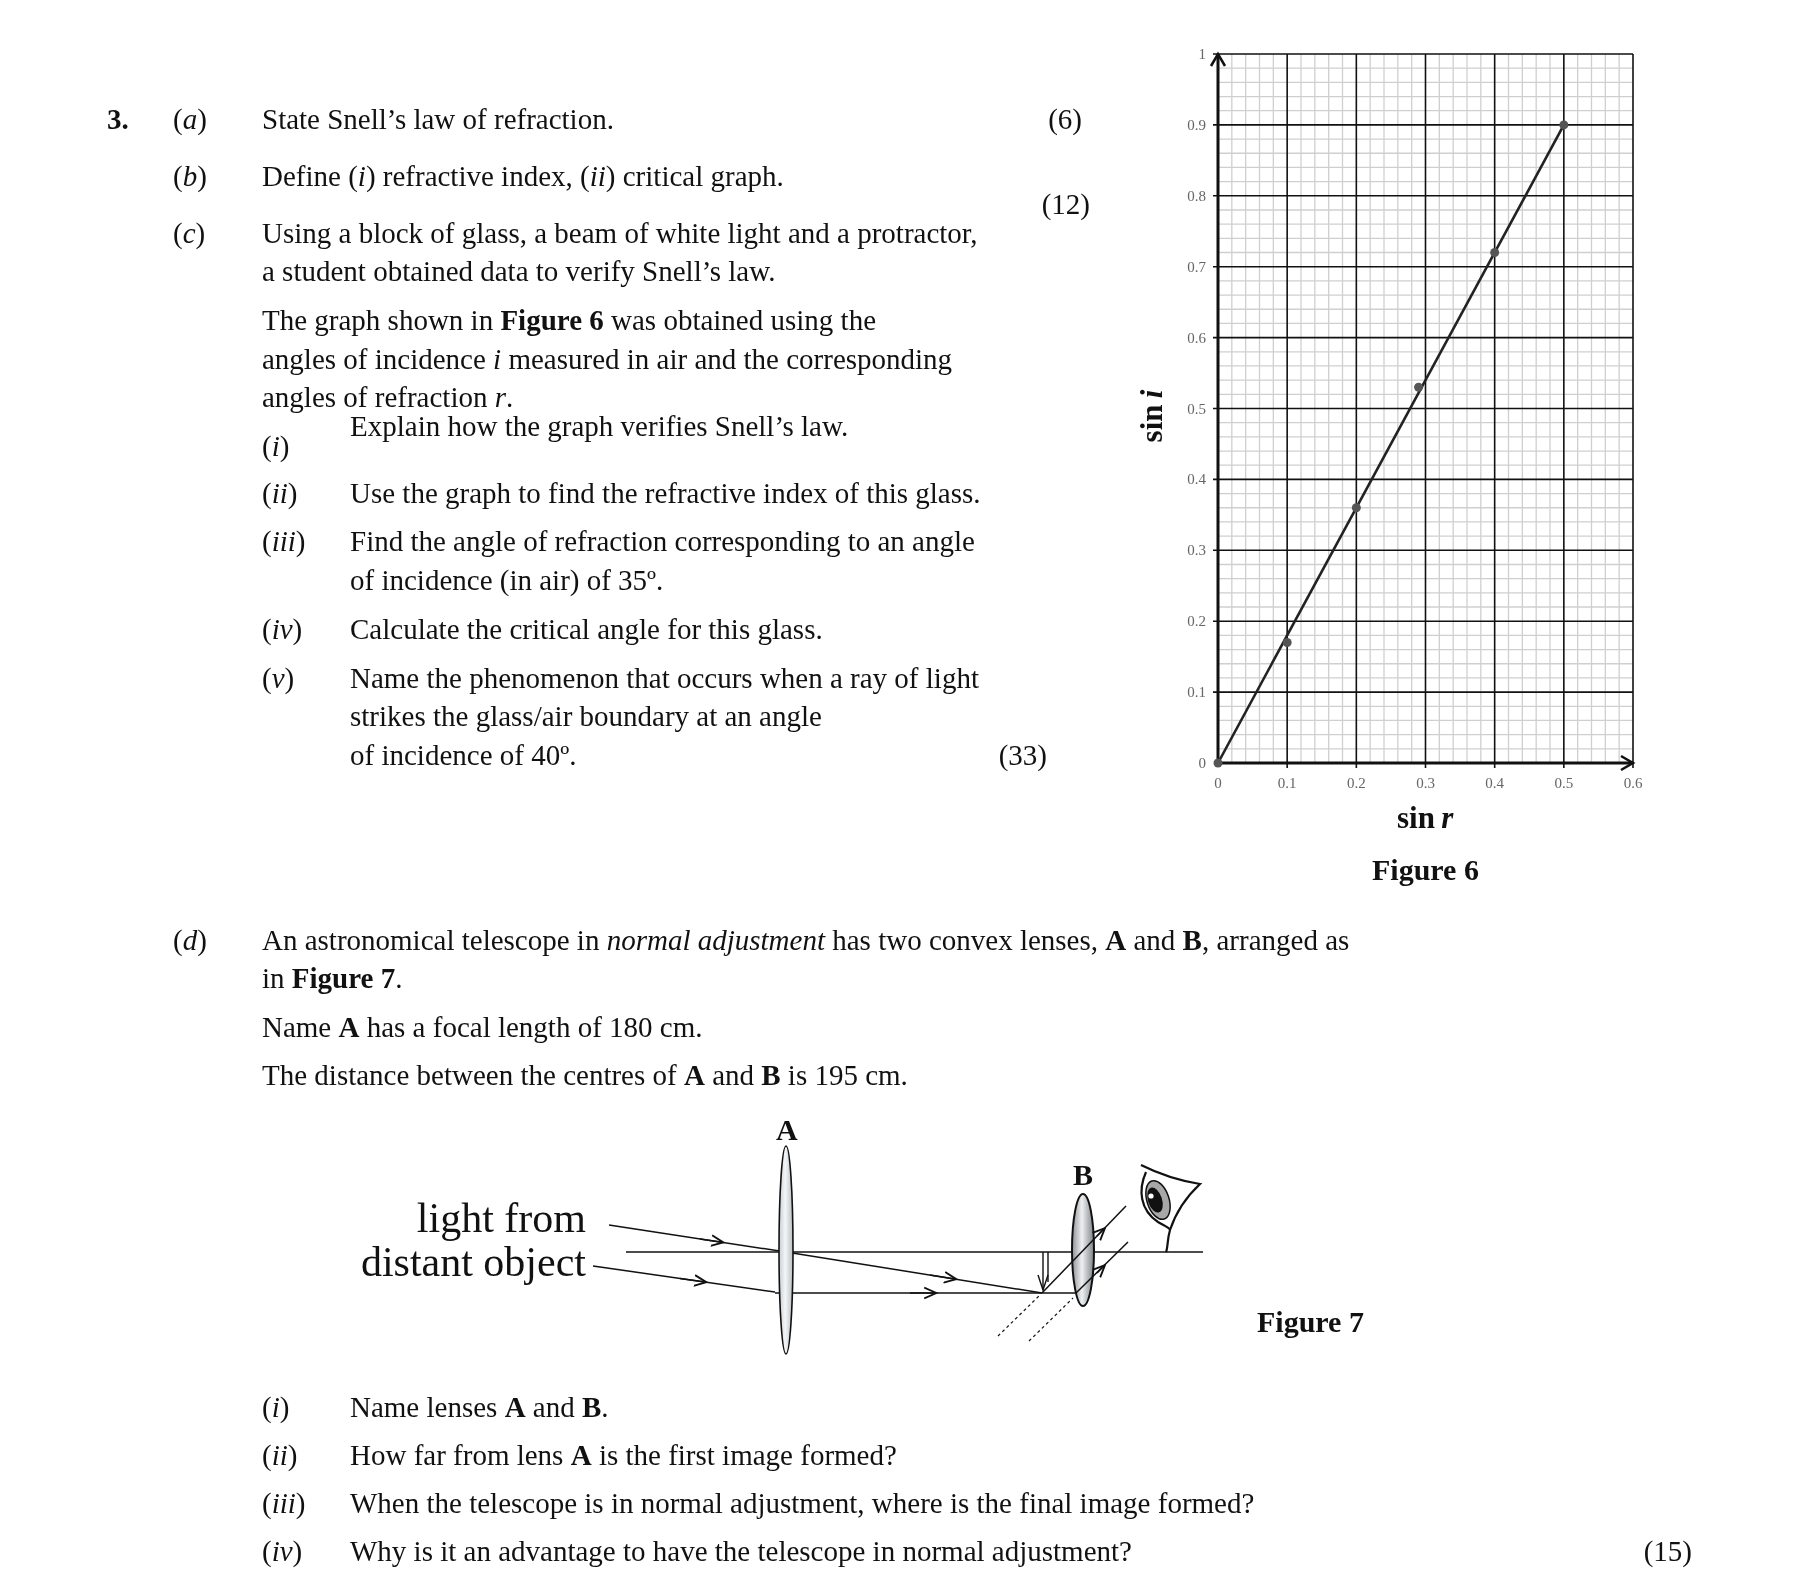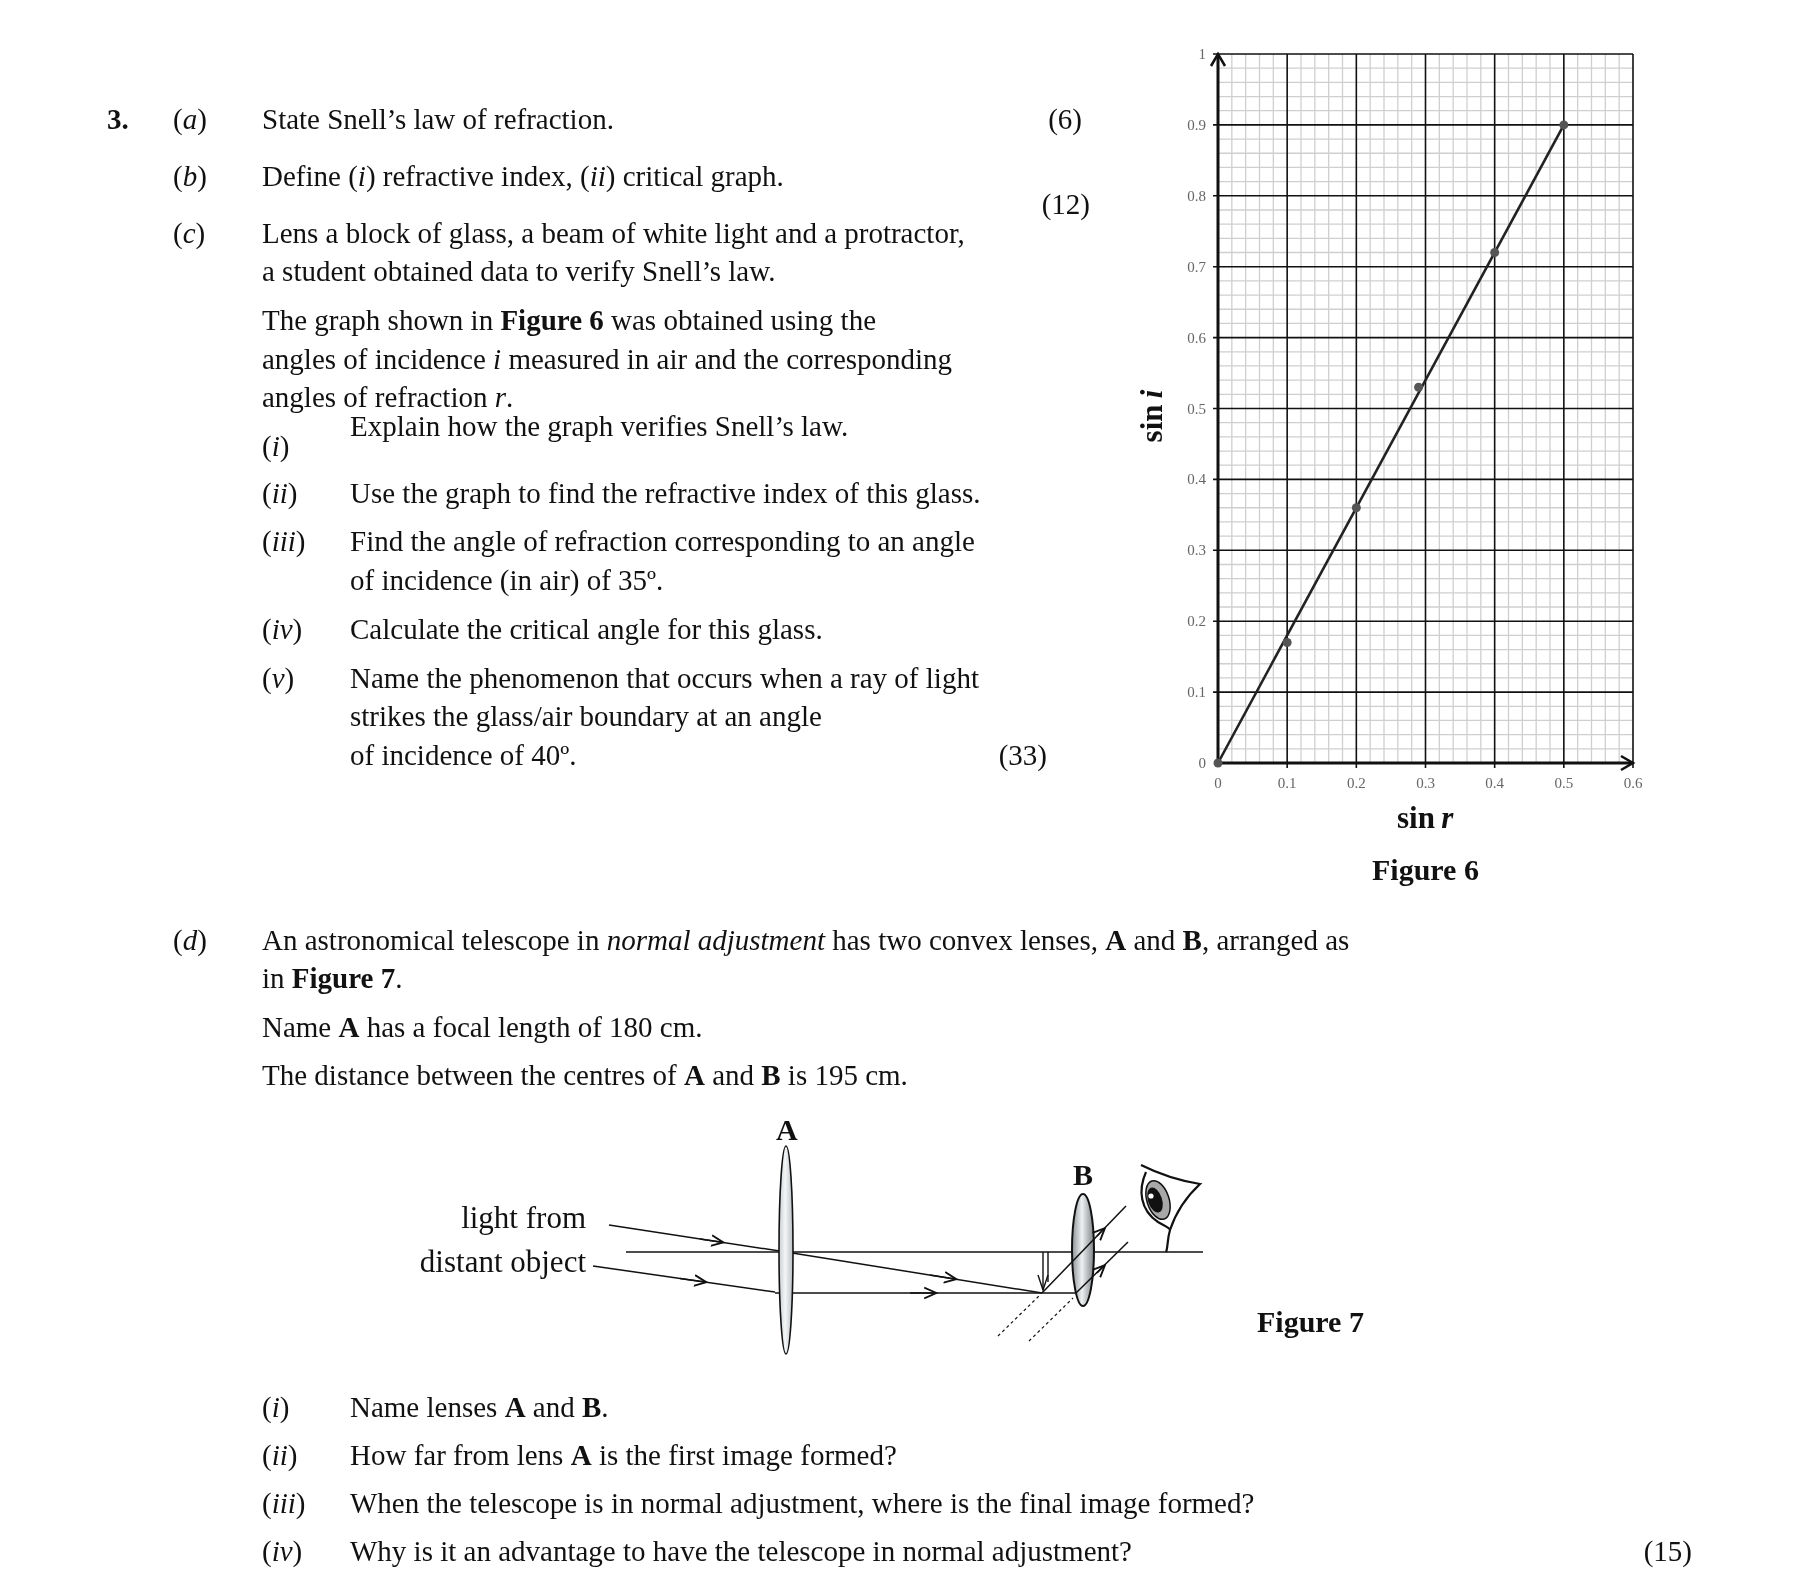--- a/index.html
+++ b/index.html
@@ -8,37 +8,37 @@
   .t { position:absolute; font-size:29px; line-height:38px; white-space:nowrap; }
   .b { font-weight:bold; }
   .i { font-style:italic; }
   .qnum { font-weight:bold; }
   .marks { position:absolute; font-size:29px; line-height:38px; text-align:right; white-space:nowrap; }
   #chart-svg { position:absolute; left:1130px; top:40px; }
   #fig7-svg { position:absolute; left:380px; top:1110px; }
   .fig-label { position:absolute; font-weight:bold; font-size:30px; white-space:nowrap; }
   .axis-title { position:absolute; font-weight:bold; font-size:31px; white-space:nowrap; }
   .lens-label { position:absolute; font-weight:bold; font-size:30px; }
-  .diagram-text { position:absolute; font-size:31px; line-height:44px; text-align:right; white-space:nowrap; }
+  .diagram-text { position:absolute; font-size:42px; line-height:44px; text-align:right; white-space:nowrap; }
 </style>
 </head>
 <body>
 
 <div class="t qnum" style="left:107px;top:100px;">3.</div>
 
 <div class="t" style="left:173px;top:100px;">(<span class="i">a</span>)</div>
 <div class="t" style="left:262px;top:100px;"><span>State Snell’s law of refraction.</span></div>
 <div class="marks" style="right:736px;top:100px;">(6)</div>
 
 <div class="t" style="left:173px;top:157px;">(<span class="i">b</span>)</div>
 <div class="t" style="left:262px;top:157px;"><span>Define (</span><span class="i">i</span><span>) refractive index, (</span><span class="i">ii</span><span>) critical graph.</span></div>
 <div class="marks" style="right:728px;top:157px;margin-top:28px;">(12)</div>
 
 <div class="t" style="left:173px;top:214px;">(<span class="i">c</span>)</div>
-<div class="t" style="left:262px;top:214px;"><span>Lens a block of glass, a beam of white light and a protractor,</span></div>
+<div class="t" style="left:262px;top:214px;"><span>Using a block of glass, a beam of white light and a protractor,</span></div>
 <div class="t" style="left:262px;top:252px;"><span>a student obtained data to verify Snell’s law.</span></div>
 <div class="t" style="left:262px;top:301px;"><span>The graph shown in </span><span class="b">Figure 6</span><span> was obtained using the</span></div>
 <div class="t" style="left:262px;top:340px;"><span>angles of incidence </span><span class="i">i</span><span> measured in air and the corresponding</span></div>
 <div class="t" style="left:262px;top:378px;"><span>angles of refraction </span><span class="i">r</span><span>.</span></div>
 
 <div class="t" style="left:262px;top:427px;">(<span class="i">i</span>)</div>
 <div class="t" style="left:350px;top:407px;"><span>Explain how the graph verifies Snell’s law.</span></div>
 
 <div class="t" style="left:262px;top:474px;">(<span class="i">ii</span>)</div>
 <div class="t" style="left:350px;top:474px;"><span>Use the graph to find the refractive index of this glass.</span></div>

